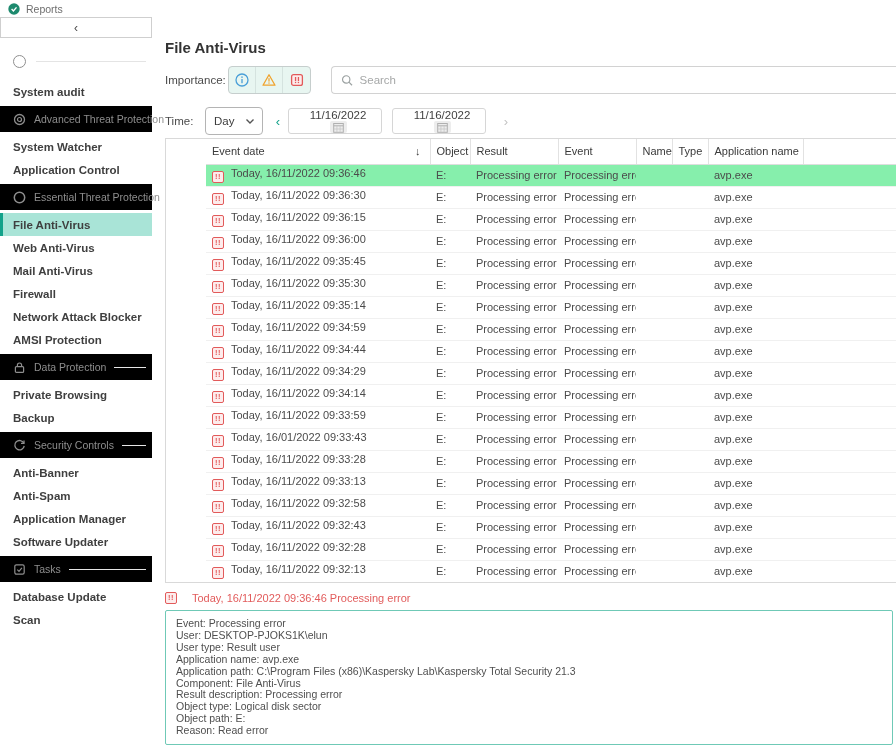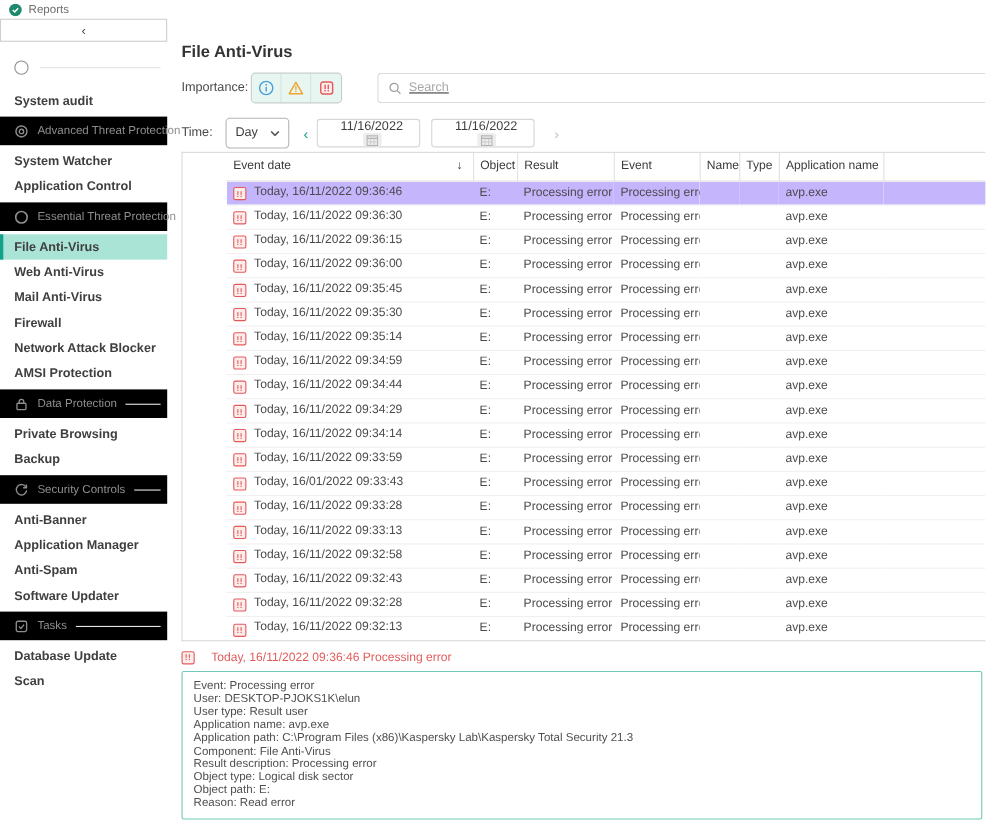--- a/index.html
+++ b/index.html
@@ -38,22 +38,22 @@
   .page-title { margin-top:22px; font-size:15px; font-weight:bold; color:#333; }
 
   .filter-row { display:flex; align-items:center; margin-top:9px; height:30px; }
   .flabel { font-size:11.5px; color:#4a4a4a; width:63px; flex:0 0 63px; }
   .imp-group { display:flex; border:1px solid #c6cecd; border-radius:4px; background:#e8f6f1;
     overflow:hidden; }
   .imp-btn { width:27px; height:26px; display:flex; align-items:center; justify-content:center;
     border-right:1px solid #d5e3df; cursor:pointer; background:transparent; }
   .imp-btn:last-child { border-right:none; }
 
-  .search { flex:1; margin-left:32px; height:28px; border:1px solid #d2d2d2; border-right:none;
-    border-radius:4px 0 0 4px; display:flex; align-items:center; padding-left:9px; gap:6px;text-decoration:underline; }
+  .search { flex:1; margin-left:20px; height:28px; border:1px solid #d2d2d2; border-right:none;
+    border-radius:4px 0 0 4px; display:flex; align-items:center; padding-left:9px; gap:6px; }
   .search input { border:none; outline:none; font-size:11.5px; color:#555; width:100%;
     font-family:inherit; background:transparent; }
   .search input::placeholder { color:#a6a8a8; }
 
   .time-row { display:flex; align-items:center; margin-top:12px; height:28px; }
   .day-select { width:58px; height:28px; border:1px solid #b4b4b4; border-radius:4px;
     display:flex; align-items:center; justify-content:space-between; padding:0 8px;
     font-size:11.5px; color:#3c3c3c; cursor:pointer; margin-left:-23px; }
   .nav-chev { width:20px; text-align:center; font-size:13px; cursor:pointer; user-select:none; }
   .nav-chev.prev { color:#12a28a; margin-left:5px; }
@@ -72,21 +72,21 @@
   col.c-app { width:95px; }
   thead th { height:25px; font-weight:normal; text-align:left; padding-left:6px;
     border-right:1px solid #e2e2e2; border-bottom:1px solid #dedede; color:#3a3a3a;
     white-space:nowrap; overflow:hidden; cursor:pointer; }
   thead th.filler { border-right:none; }
   thead th.first { display:table-cell; }
   .th-inner { display:flex; align-items:center; justify-content:space-between; padding-right:9px; }
   tbody td { height:22px; padding-left:6px; border-top:1px solid #f0f0f0;
     white-space:nowrap; overflow:hidden; }
   tbody tr:first-child td { border-top:none; }
-  tbody tr.selected { background:#c4b5fd; }
+  tbody tr.selected { background:#86efac; }
   tbody tr { cursor:pointer; }
   .err-badge { display:inline-flex; align-items:center; justify-content:center;
     width:12px; height:12px; border:1px solid #e25a5a; border-radius:2px; background:#fdecec;
     color:#e25a5a; font-size:7.5px; font-weight:bold; letter-spacing:0.5px;
     margin-right:7px; vertical-align:-2px; line-height:1; }
 
   
   .detail-summary { margin-top:9px; display:flex; align-items:center; gap:8px;
     color:#e25c5c; font-size:11px; }
   .detail-box { margin:6px 3px 0 0; border:1px solid #6fc9b6; border-radius:2px;
@@ -224,27 +224,27 @@
         </div>
 
         <div class="nav-row item">
 
           <span class="lbl">Anti-Banner</span>
 
         </div>
 
         <div class="nav-row item">
 
+          <span class="lbl">Anti-Spam</span>
+
+        </div>
+
+        <div class="nav-row item">
+
           <span class="lbl">Application Manager</span>
-
-        </div>
-
-        <div class="nav-row item">
-
-          <span class="lbl">Anti-Spam</span>
 
         </div>
 
         <div class="nav-row item">
 
           <span class="lbl">Software Updater</span>
 
         </div>
 
         <div class="nav-row section">

